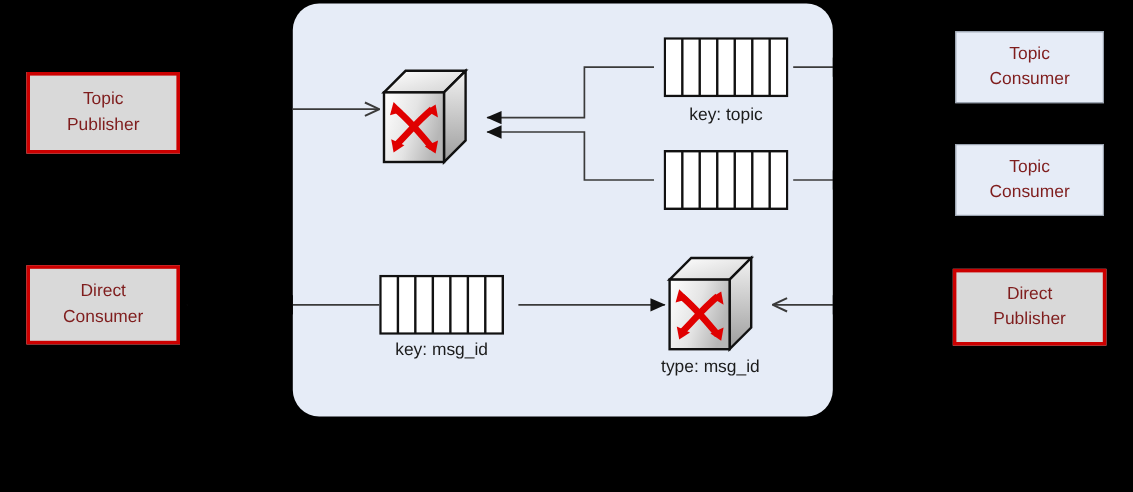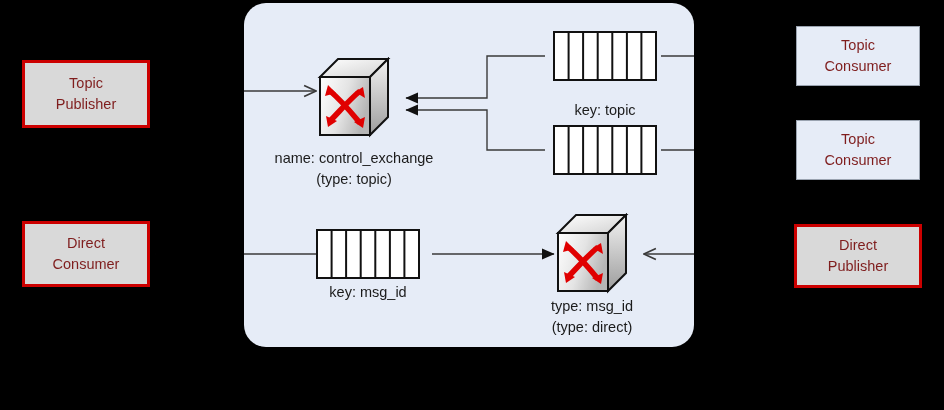--- a/index.html
+++ b/index.html
@@ -157,24 +157,20 @@
       <path d="M 44 34 C 32 44, 24 54, 14 64"></path>
     </g>
     <g fill="#e00000">
       <polygon points="12,28 20,36 9,39"></polygon>
       <polygon points="47,30 49,41 39,35"></polygon>
       <polygon points="12,70 10,59 21,64"></polygon>
       <polygon points="47,71 38,65 49,60"></polygon>
     </g>
   </svg>
 
-  <div class="exchange-caption" style="left:254px; top:148px; width:200px;">
-    <div>name: control_exchange</div>
-    <div>(type: topic)</div>
-  </div>
 
   <svg class="exchange" style="left:554px; top:213px;" width="76" height="82" viewBox="0 0 76 82">
 
     <polygon points="4,20 22,2 72,2 54,20" fill="url(#topGradA)" stroke="#111" stroke-width="2"></polygon>
 
     <polygon points="54,20 72,2 72,60 54,78" fill="url(#sideGradA)" stroke="#111" stroke-width="2"></polygon>
 
     <rect x="4" y="20" width="50" height="58" fill="url(#faceGradA)" stroke="#111" stroke-width="2"></rect>
     <g stroke="#e00000" stroke-width="5.5" fill="none" stroke-linecap="butt">
       <path d="M 14 34 C 26 44, 34 54, 44 66"></path>
@@ -183,35 +179,34 @@
     <g fill="#e00000">
       <polygon points="12,28 20,36 9,39"></polygon>
       <polygon points="47,30 49,41 39,35"></polygon>
       <polygon points="12,70 10,59 21,64"></polygon>
       <polygon points="47,71 38,65 49,60"></polygon>
     </g>
   </svg>
 
   <div class="exchange-caption" style="left:492px; top:296px; width:200px;">
     <div>type: msg_id</div>
-    <div>(type: direct)</div>
   </div>
 
   <svg class="queue" style="left:553px; top:31px;" width="104" height="50" viewBox="0 0 104 50">
     <rect x="1" y="1" width="102" height="48" fill="#ffffff" stroke="#111111" stroke-width="2"></rect>
     <g stroke="#111111" stroke-width="2">
       <line x1="15.6" y1="1" x2="15.6" y2="49"></line>
       <line x1="30.1" y1="1" x2="30.1" y2="49"></line>
       <line x1="44.7" y1="1" x2="44.7" y2="49"></line>
       <line x1="59.3" y1="1" x2="59.3" y2="49"></line>
       <line x1="73.9" y1="1" x2="73.9" y2="49"></line>
       <line x1="88.4" y1="1" x2="88.4" y2="49"></line>
     </g>
   </svg>
-  <div class="queue-caption" style="left:505px; top:102px; width:200px;">key: topic</div>
+  <div class="queue-caption" style="left:505px; top:88px; width:200px;">key: topic</div>
 
   <svg class="queue" style="left:553px; top:125px;" width="104" height="50" viewBox="0 0 104 50">
     <rect x="1" y="1" width="102" height="48" fill="#ffffff" stroke="#111111" stroke-width="2"></rect>
     <g stroke="#111111" stroke-width="2">
       <line x1="15.6" y1="1" x2="15.6" y2="49"></line>
       <line x1="30.1" y1="1" x2="30.1" y2="49"></line>
       <line x1="44.7" y1="1" x2="44.7" y2="49"></line>
       <line x1="59.3" y1="1" x2="59.3" y2="49"></line>
       <line x1="73.9" y1="1" x2="73.9" y2="49"></line>
       <line x1="88.4" y1="1" x2="88.4" y2="49"></line>

